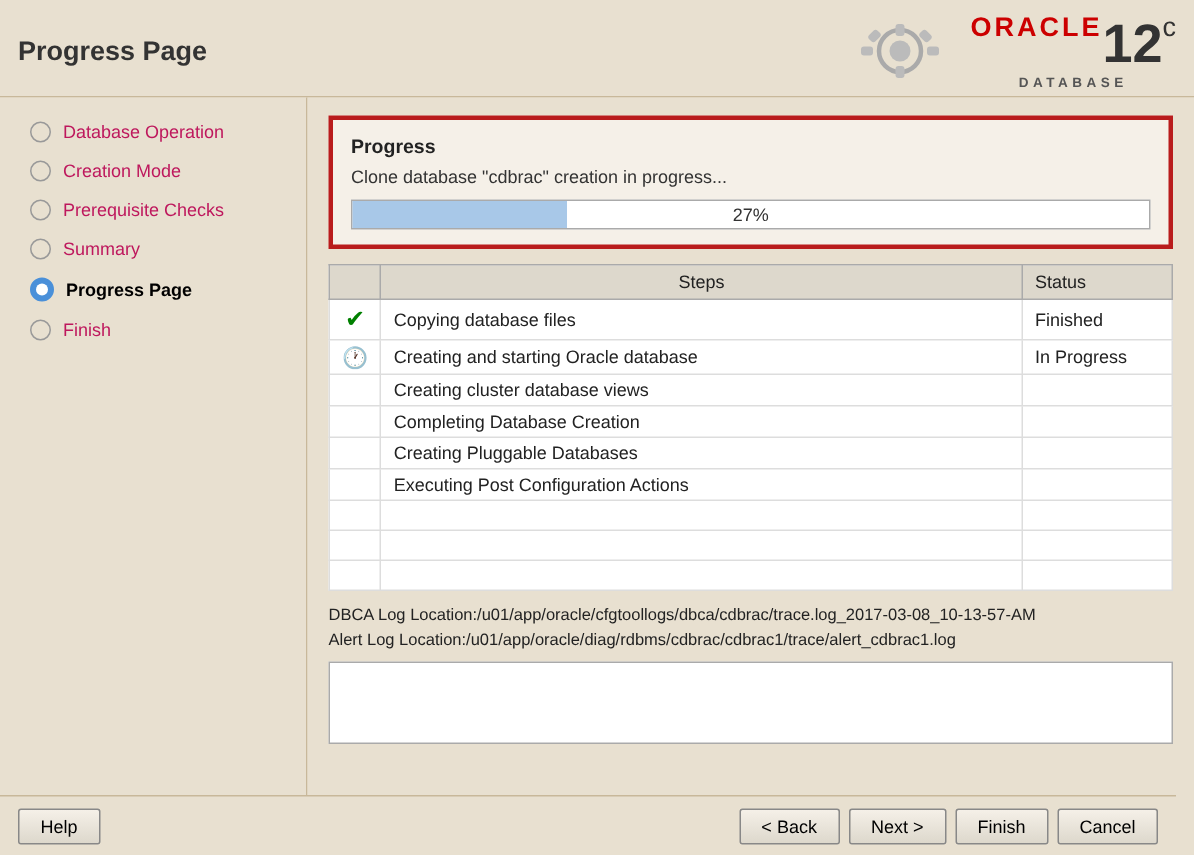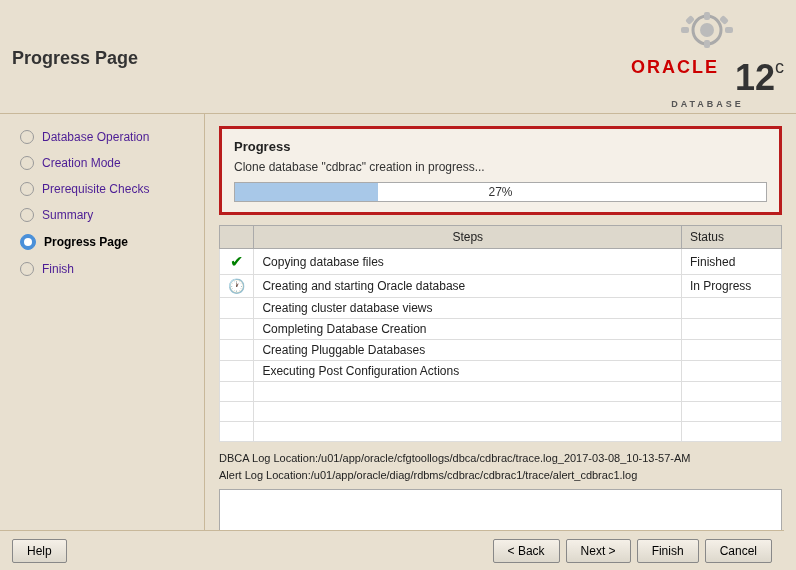--- a/index.html
+++ b/index.html
@@ -25,42 +25,41 @@
 
     .header-title {
       font-size: 18px;
       font-weight: bold;
       color: #333;
     }
 
     .oracle-logo {
       display: flex;
       align-items: center;
-      gap: 4px;
-      flex-direction: column;
+      gap: 17px;
     }
 
     .main-content {
       display: flex;
       height: calc(570px - 55px);
     }
 
     .sidebar {
       width: 205px;
       background: #e8e0d0;
       padding: 10px 0;
       border-right: 1px solid #c8b89a;
       flex-shrink: 0;
     }
 
     .sidebar-item {
       display: flex;
       align-items: center;
       padding: 6px 10px 6px 20px;
-      color: #4c1d95;
+      color: #be185d;
       font-size: 12px;
       cursor: default;
       position: relative;
     }
 
     .sidebar-item.active {
       color: #000;
       font-weight: bold;
     }
 
@@ -251,21 +250,21 @@
       <rect x="27" y="4" width="6" height="8" rx="2" fill="#bbb"></rect>
       <rect x="27" y="32" width="6" height="8" rx="2" fill="#bbb"></rect>
       <rect x="4" y="19" width="8" height="6" rx="2" fill="#bbb"></rect>
       <rect x="48" y="19" width="8" height="6" rx="2" fill="#bbb"></rect>
       <rect x="10" y="8" width="6" height="8" rx="2" fill="#bbb" transform="rotate(45 13 12)"></rect>
       <rect x="44" y="8" width="6" height="8" rx="2" fill="#bbb" transform="rotate(-45 47 12)"></rect>
     </svg>
     <div style="text-align:center;">
       <div style="display:flex; align-items:flex-start;">
         <span style="font-size:18px; font-weight:bold; color:#cc0000; letter-spacing:2px;">ORACLE</span>
-        <span style="font-size:36px; font-weight:bold; color:#333; margin-left:16px;">12</span>
+        <span style="font-size:36px; font-weight:bold; color:#333; margin-left:0;">12</span>
           <span style="font-size:18px; color:#333; vertical-align:super;">c</span>
       </div>
       <span style="font-size:9px; color:#555; letter-spacing:3px; display:block; text-align:center;font-weight:bold;">DATABASE</span>
     </div>
   </div>
 </div>
 
 <div class="main-content">
 
   <div class="sidebar">

